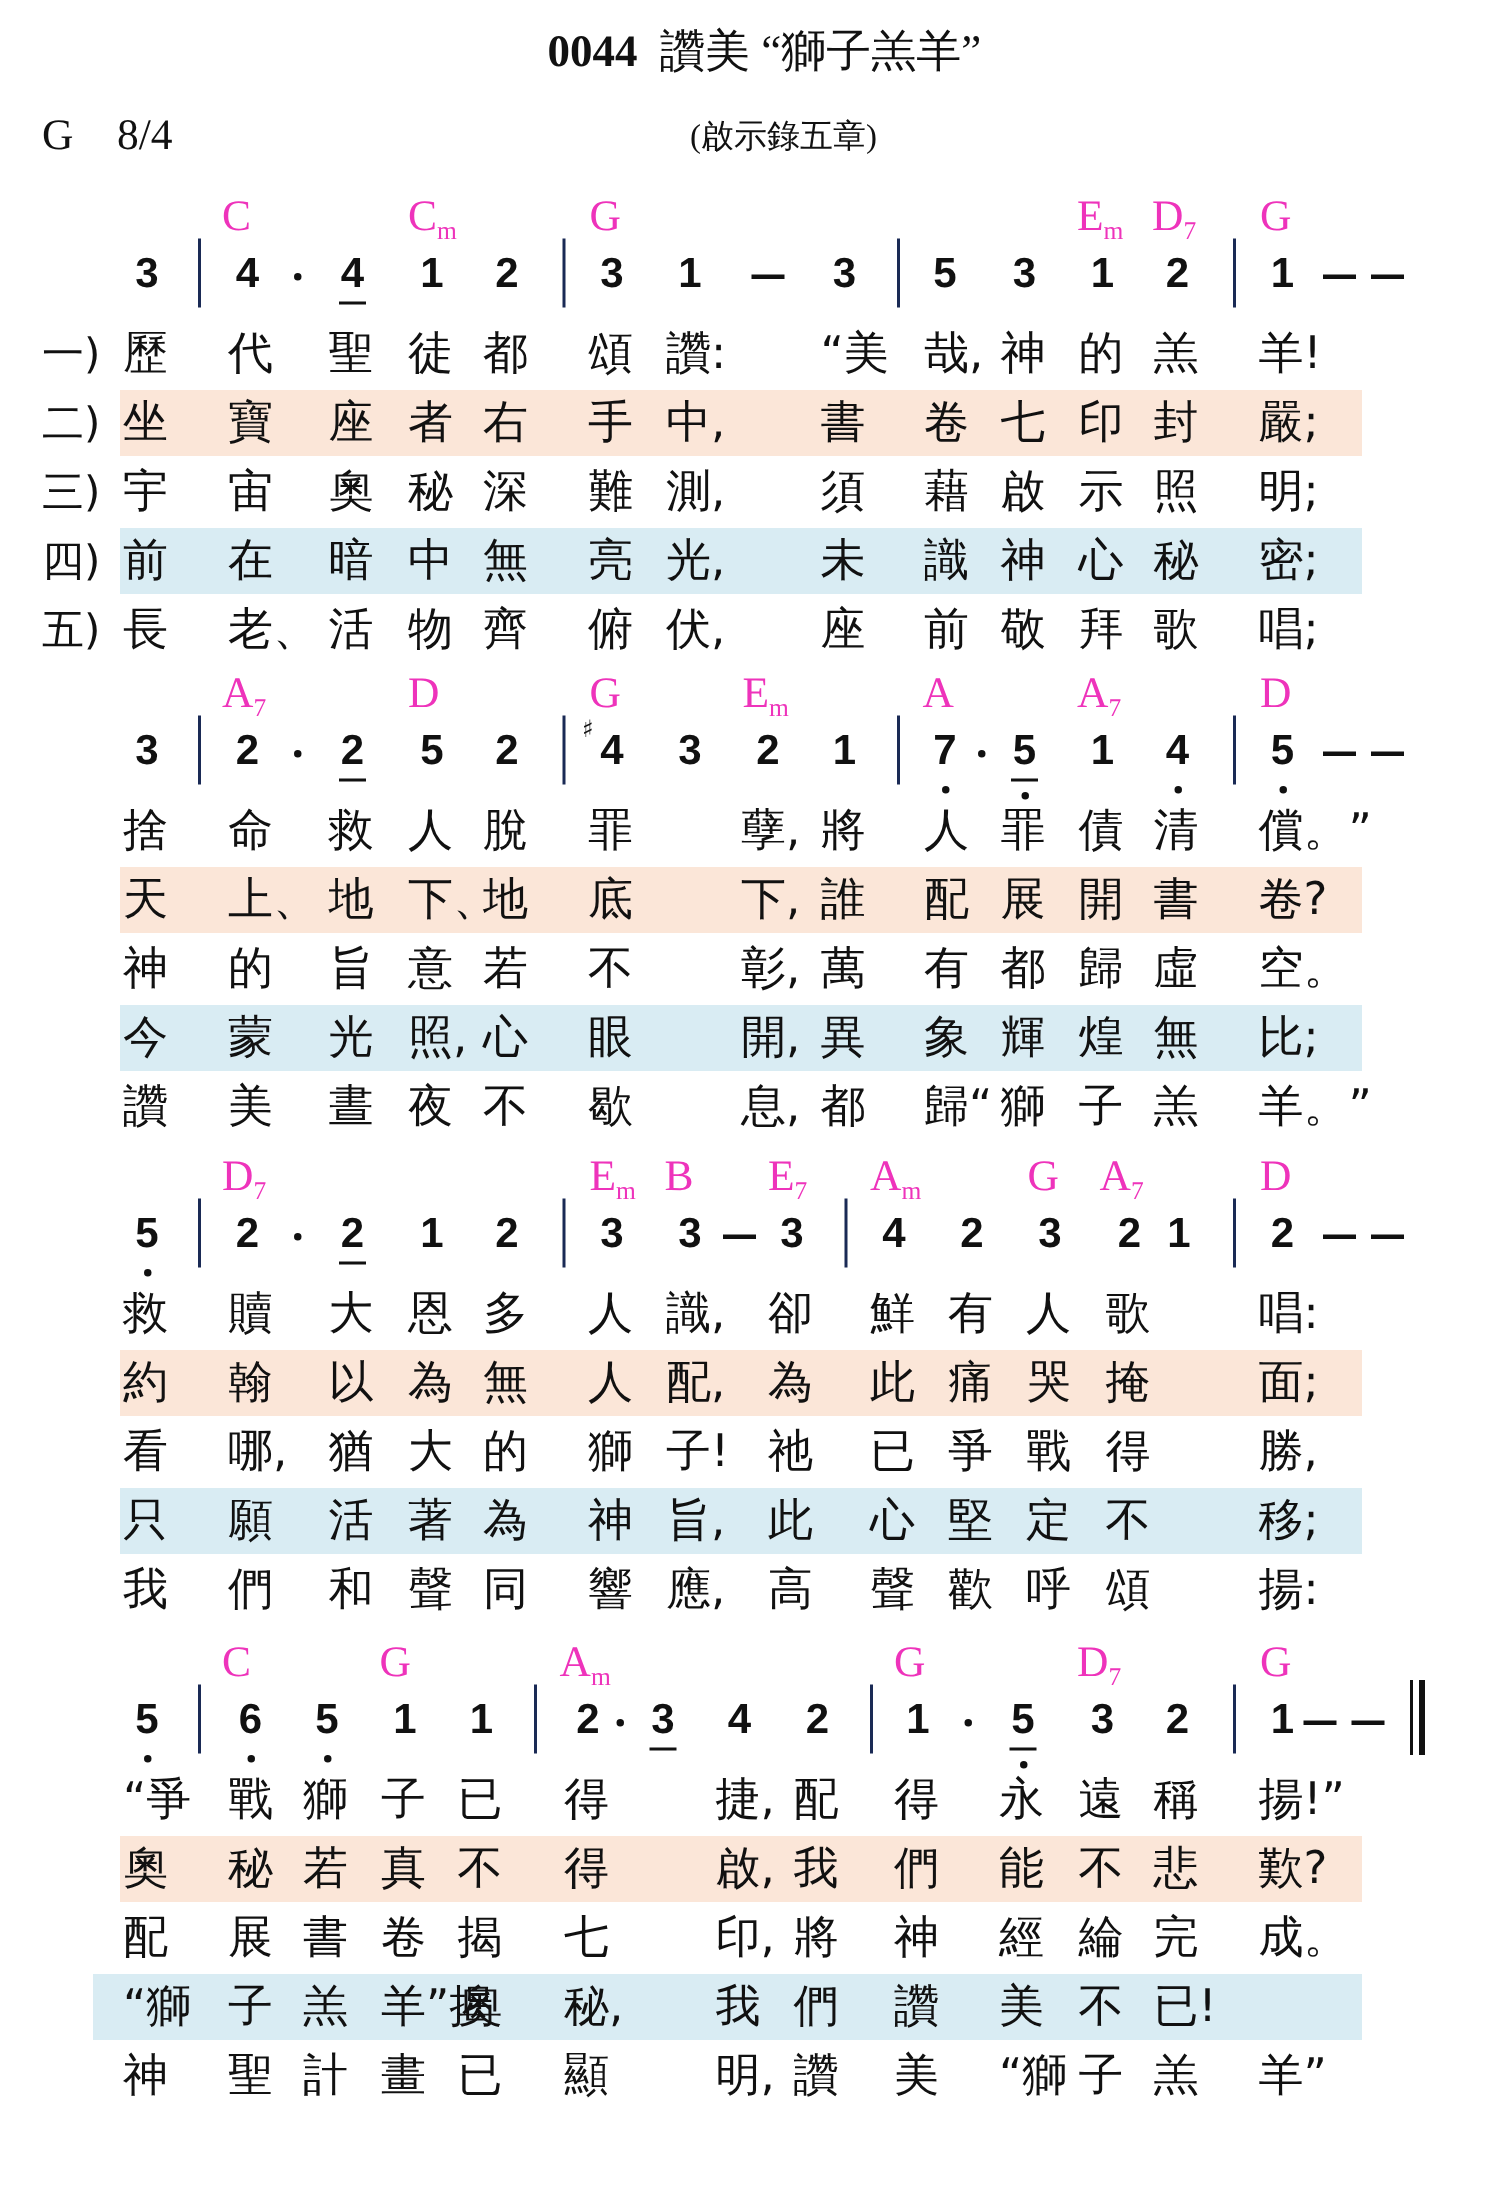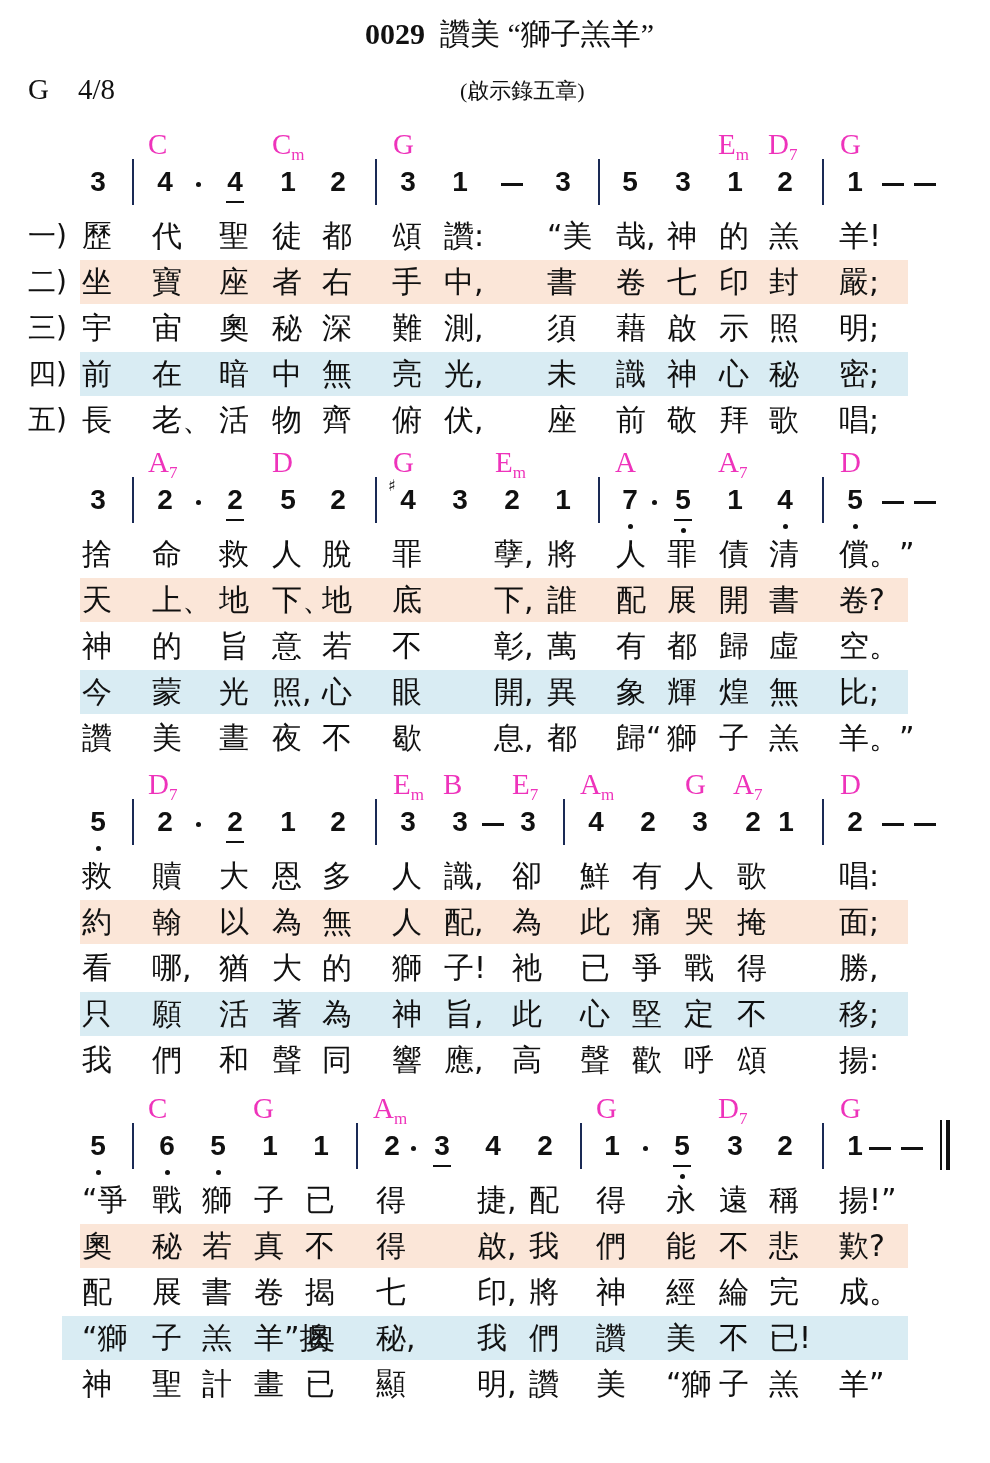--- a/index.html
+++ b/index.html
@@ -25,24 +25,24 @@
   .lyr.peach{background:#fbe6d8;}
   .lyr.blue{background:#d9ecf3;}
   .ch{position:absolute;top:0;width:40px;text-align:center;}
   .vn{position:absolute;left:-52px;top:0;font-size:28px;white-space:nowrap;}
   .ul2{position:absolute;height:2.5px;background:#111;}
 </style>
 </head>
 <body>
 
 <div class="abs title">
-  <span class="num">0029</span>&nbsp;
+  <span class="num">0044</span>&nbsp;
   <span>讚美 “獅子羔羊”</span>
 </div>
-<div class="abs key">G　4/8</div>
+<div class="abs key">G　8/4</div>
 <div class="abs subtitle">(啟示錄五章)</div>
 
 <div id="score">
     <div class="chord" style="left: 148px; top: 128px;">C</div>
     <div class="chord" style="left: 272px; top: 128px;">C<sub>m</sub></div>
     <div class="chord" style="left: 393px; top: 128px;">G</div>
     <div class="chord" style="left: 718px; top: 128px;">E<sub>m</sub></div>
     <div class="chord" style="left: 768px; top: 128px;">D<sub>7</sub></div>
     <div class="chord" style="left: 840px; top: 128px;">G</div>
     <div class="note" style="left: 83px; top: 166px;">3</div>

